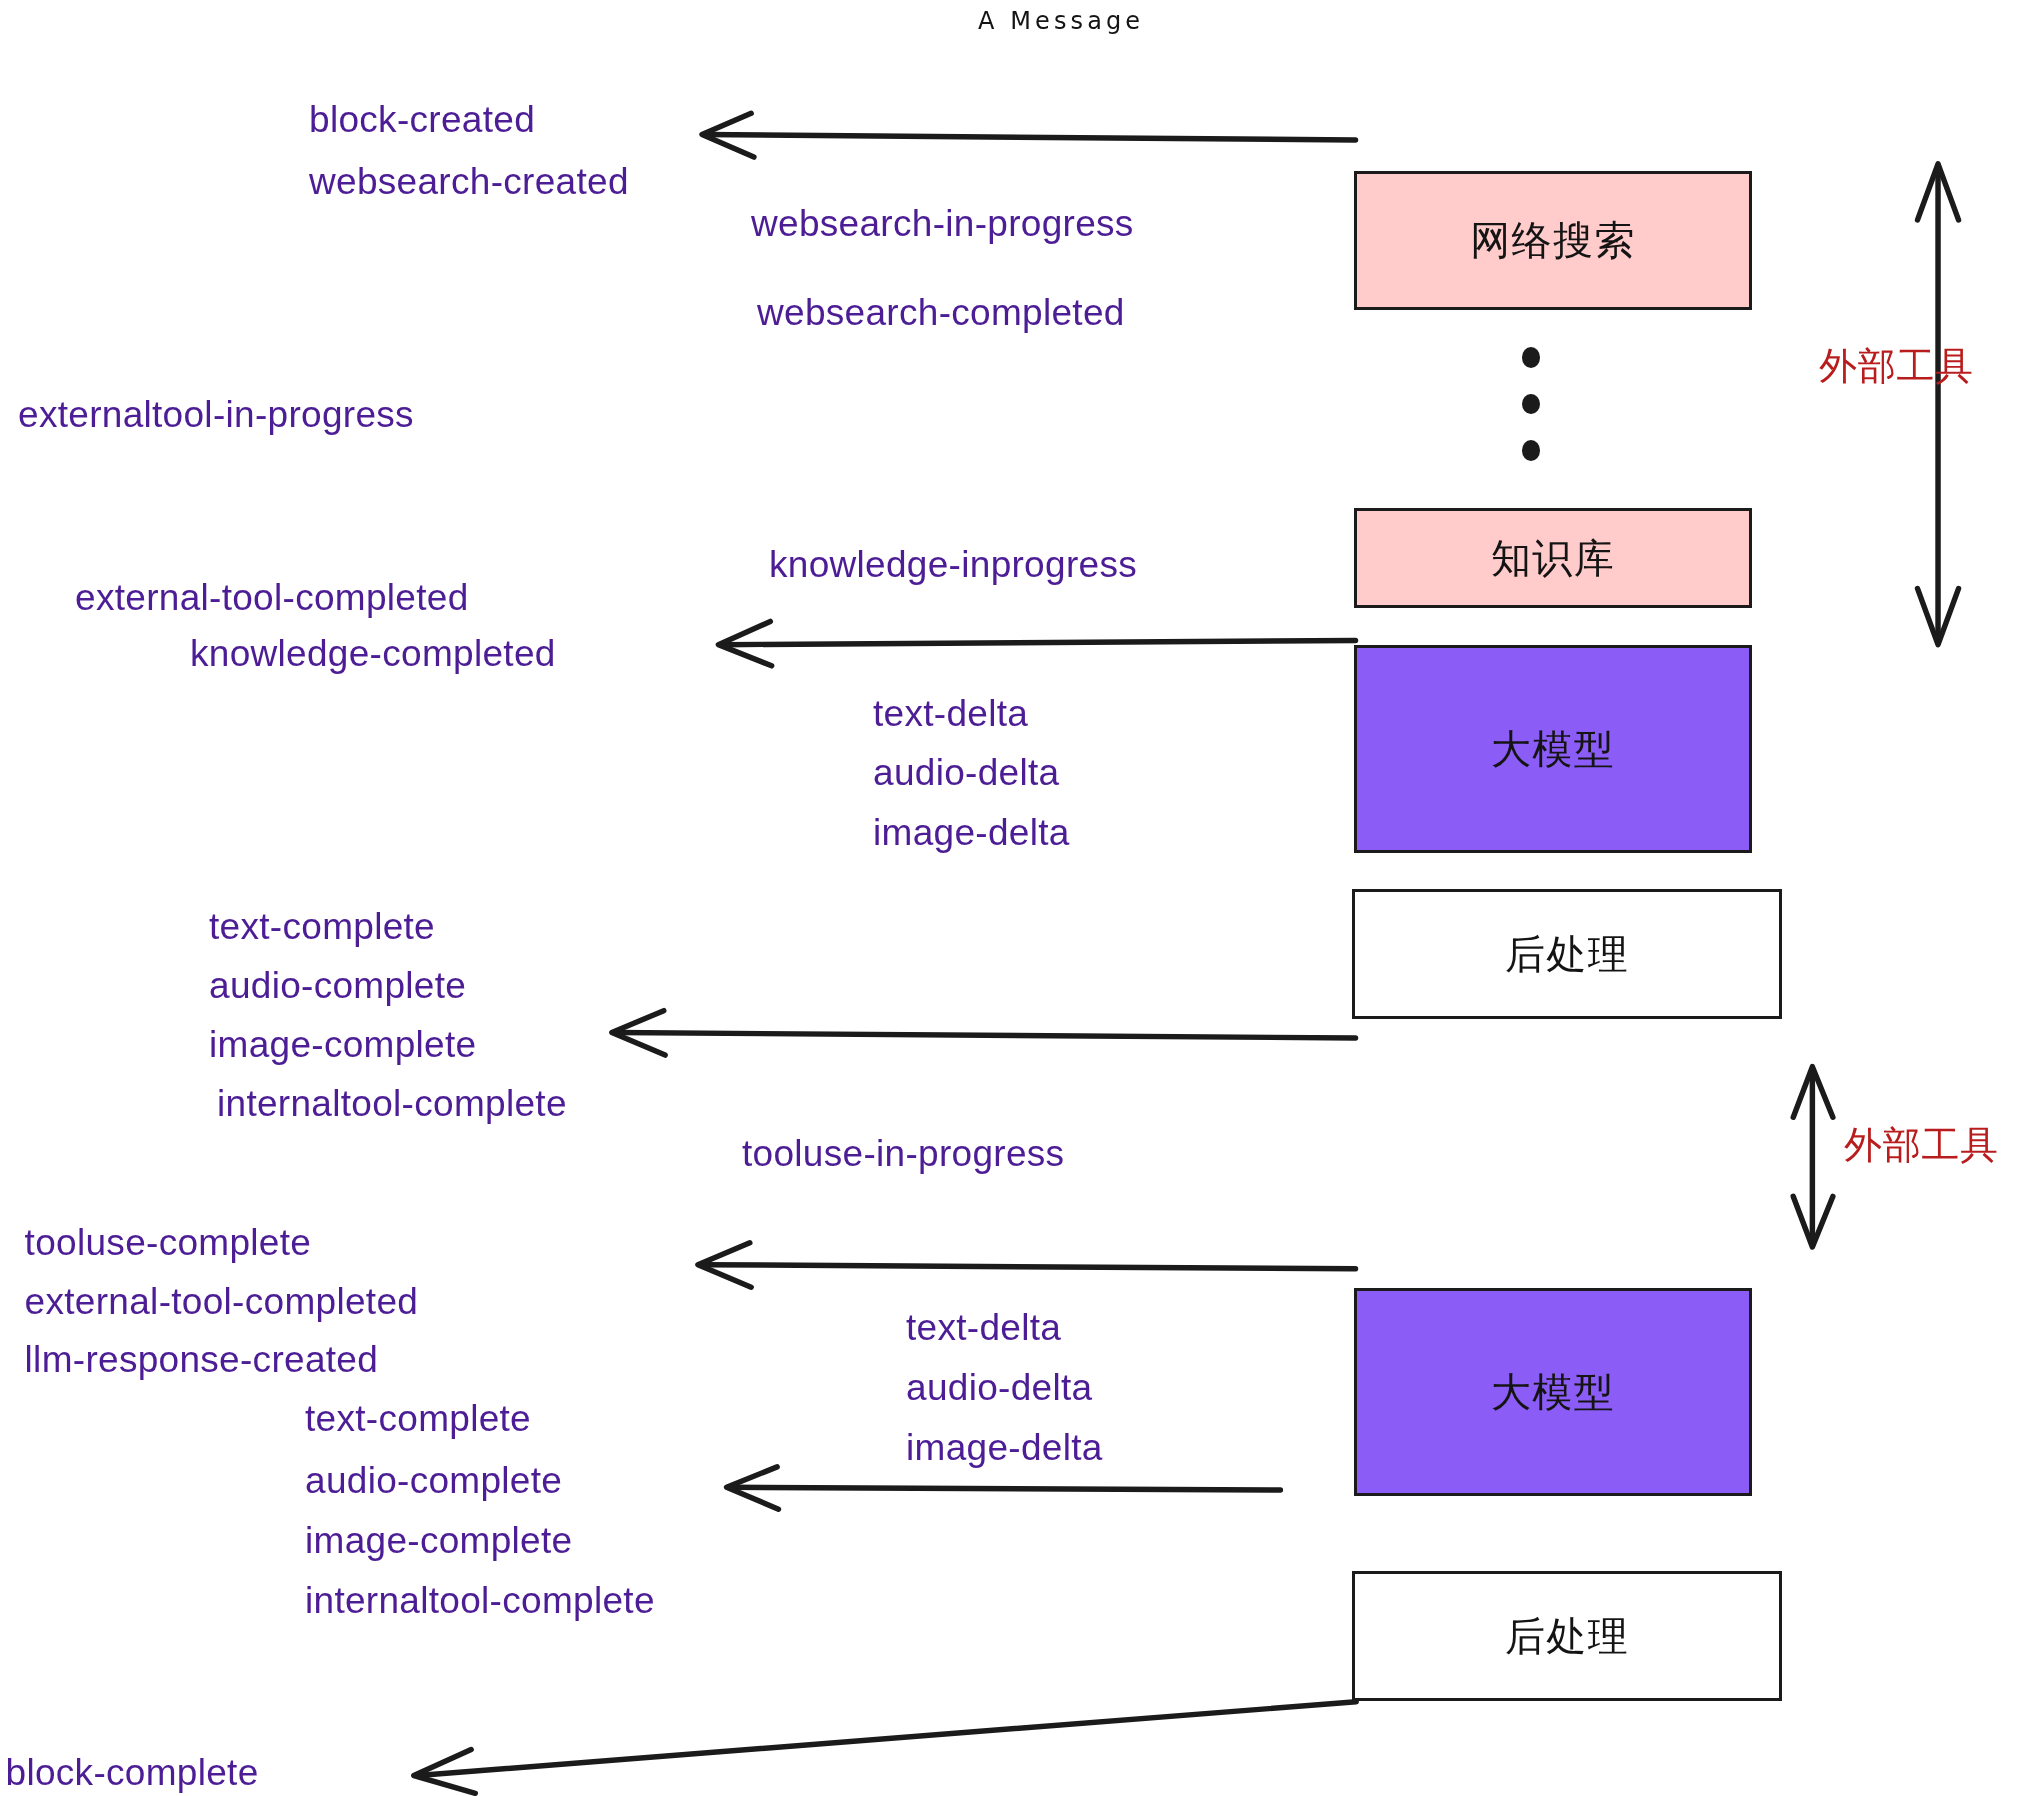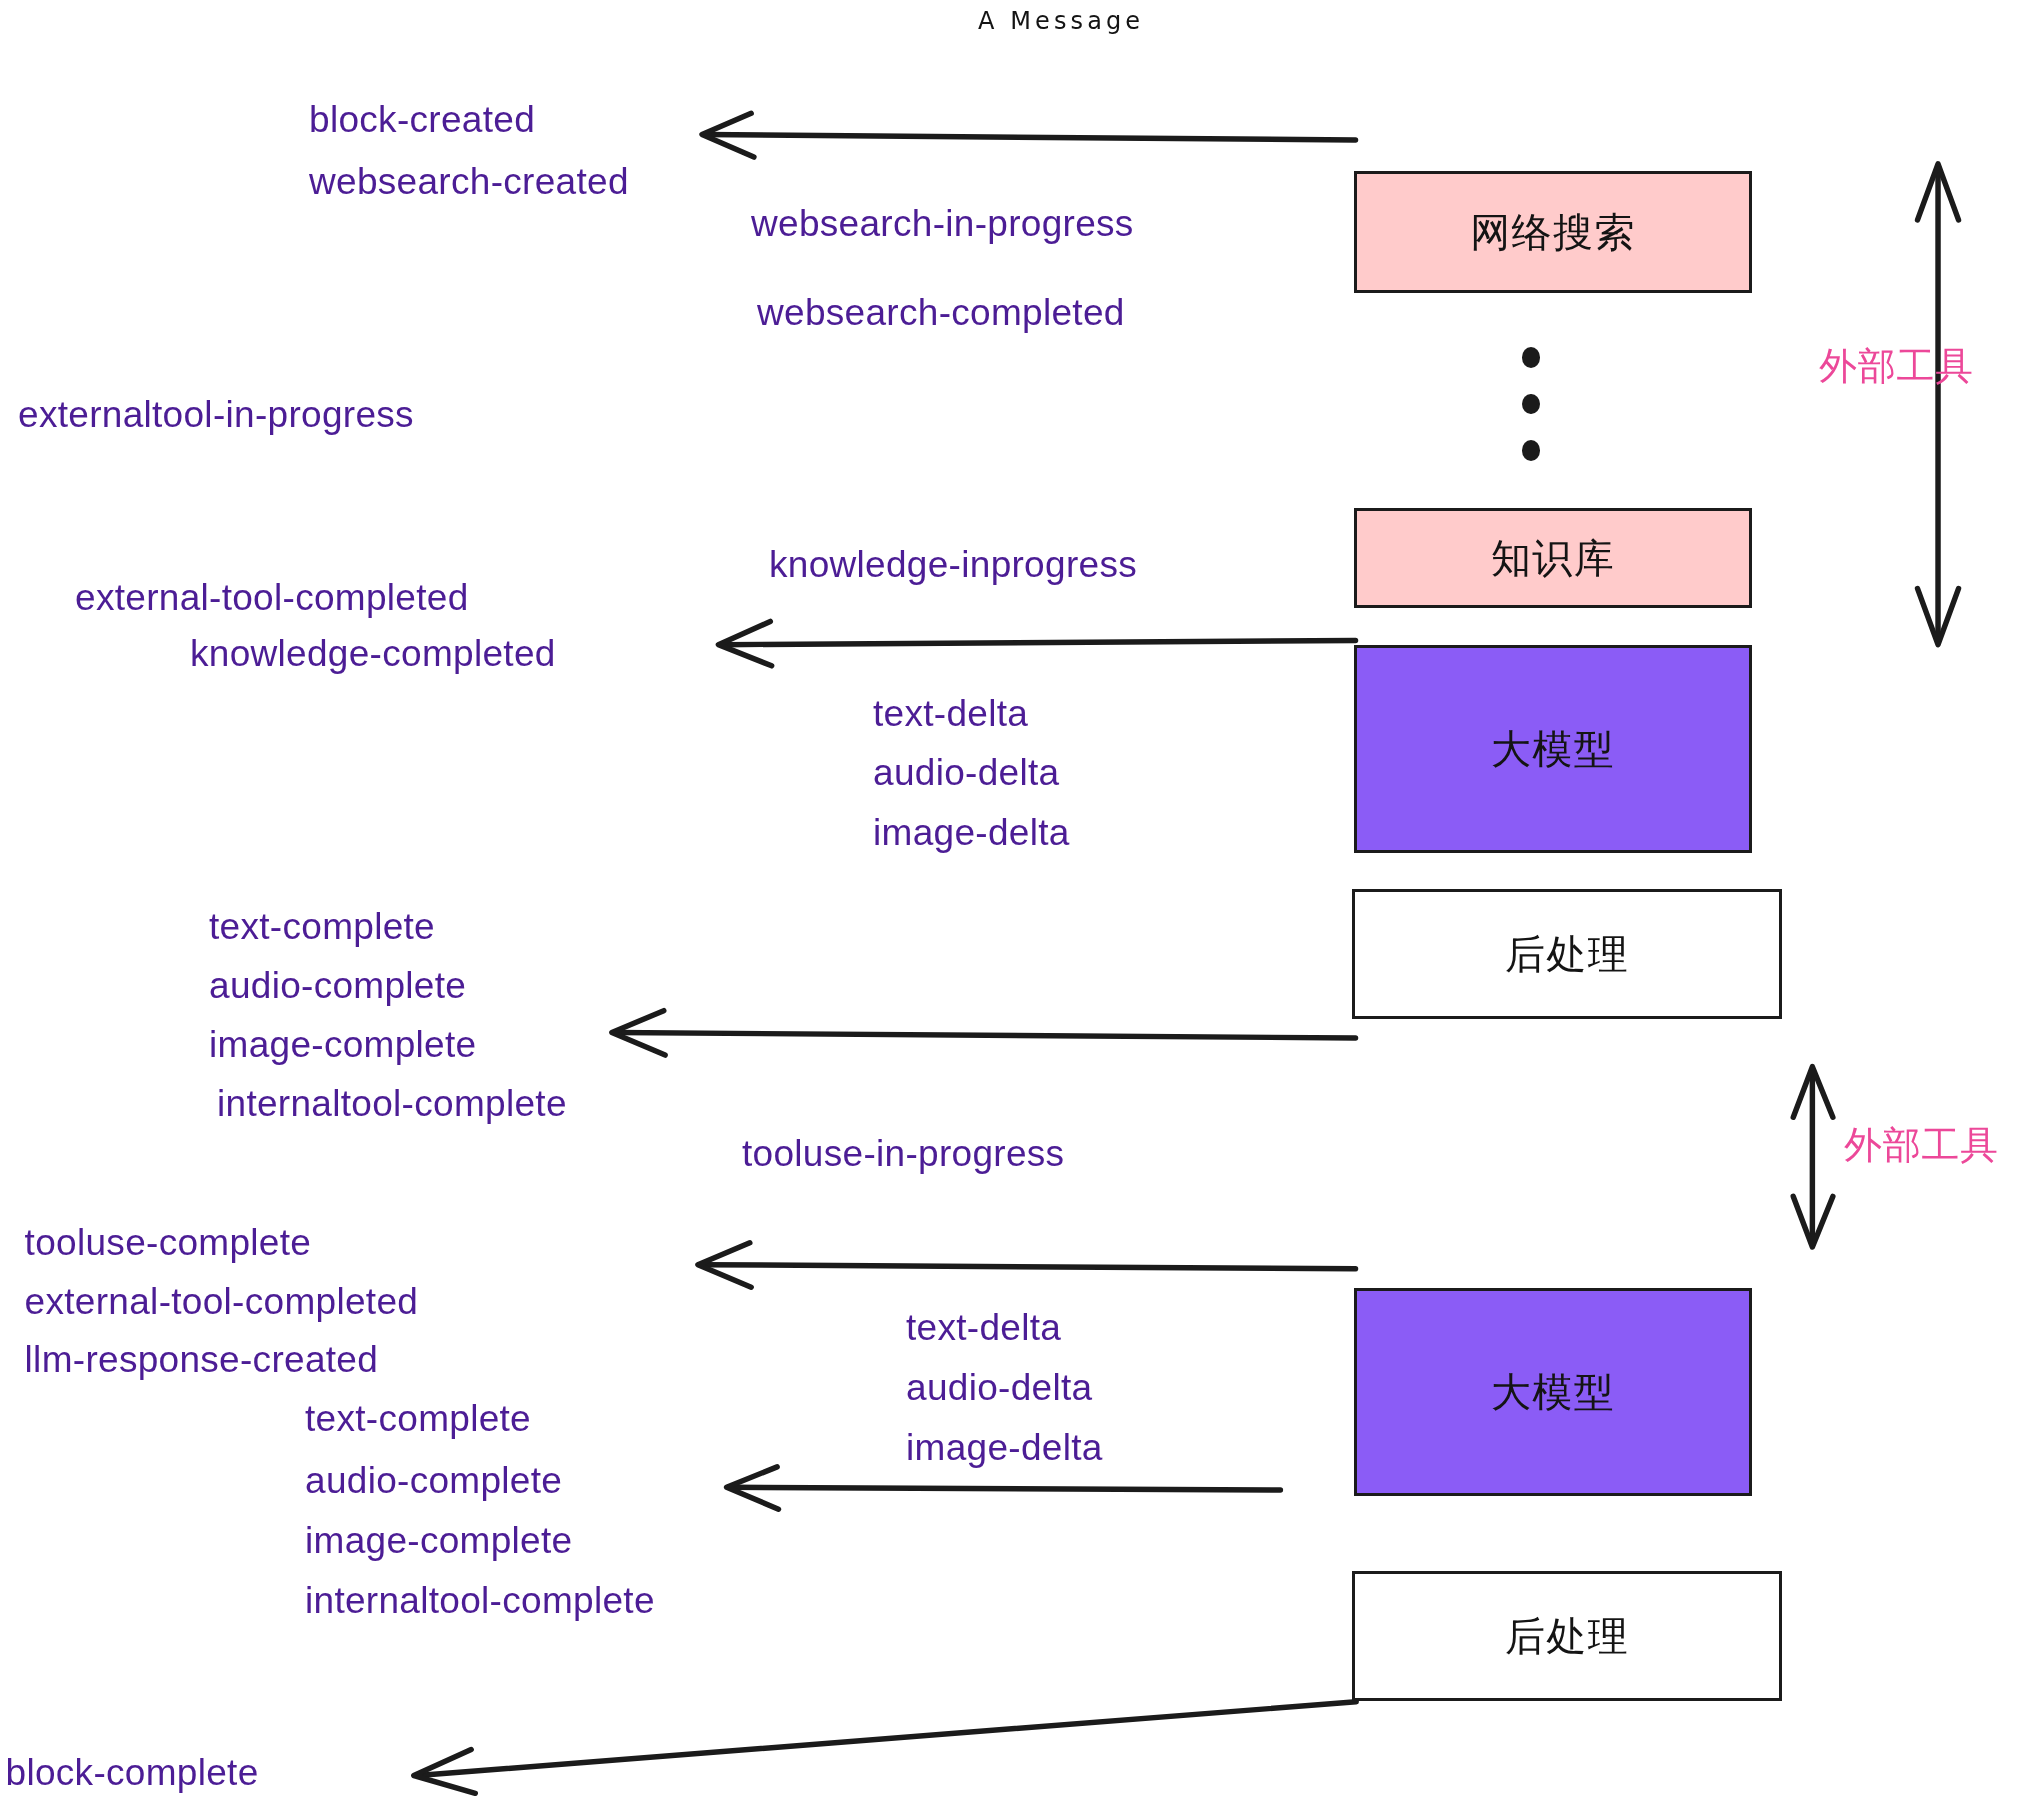--- a/index.html
+++ b/index.html
@@ -72,21 +72,21 @@
     margin-bottom: 26px;
   }
 
   
   .grouplabel {
     position: absolute;
     font-family: "DejaVu Sans", "Liberation Sans", sans-serif;
     font-size: 38px;
     letter-spacing: 0.7px;
     white-space: nowrap;
-    color: #ec4899;
+    color: #b91c1c;
   }
 
   
   #arrows {
     position: absolute;
     left: 0; top: 0;
     width: 2035px;
     height: 1796px;
     pointer-events: none;
   }
@@ -171,21 +171,21 @@
   <div class="evt" style="left:305px;  top:1462px;">audio-complete</div>
   <div class="evt" style="left:305px;  top:1522px;">image-complete</div>
   <div class="evt" style="left:305px;  top:1582px;">internaltool-complete</div>
 
   <div class="evt" style="left:906px; top:1309px;">text-delta</div>
   <div class="evt" style="left:906px; top:1369px;">audio-delta</div>
   <div class="evt" style="left:906px; top:1429px;">image-delta</div>
 
   <div class="evt" style="left:5.5px;    top:1754px;">block-complete</div>
 
-  <div class="box pink" style="left:1354px; top:171px;  width:398px; height:122px;">
+  <div class="box pink" style="left:1354px; top:171px;  width:398px; height:139px;">
     <span>网络搜索</span>
   </div>
 
   <div class="box pink" style="left:1354px; top:508px;  width:398px; height:100px;">
     <span>知识库</span>
   </div>
 
   <div class="box green" style="left:1354px; top:645px;  width:398px; height:208px;">
     <span>大模型</span>
   </div>

